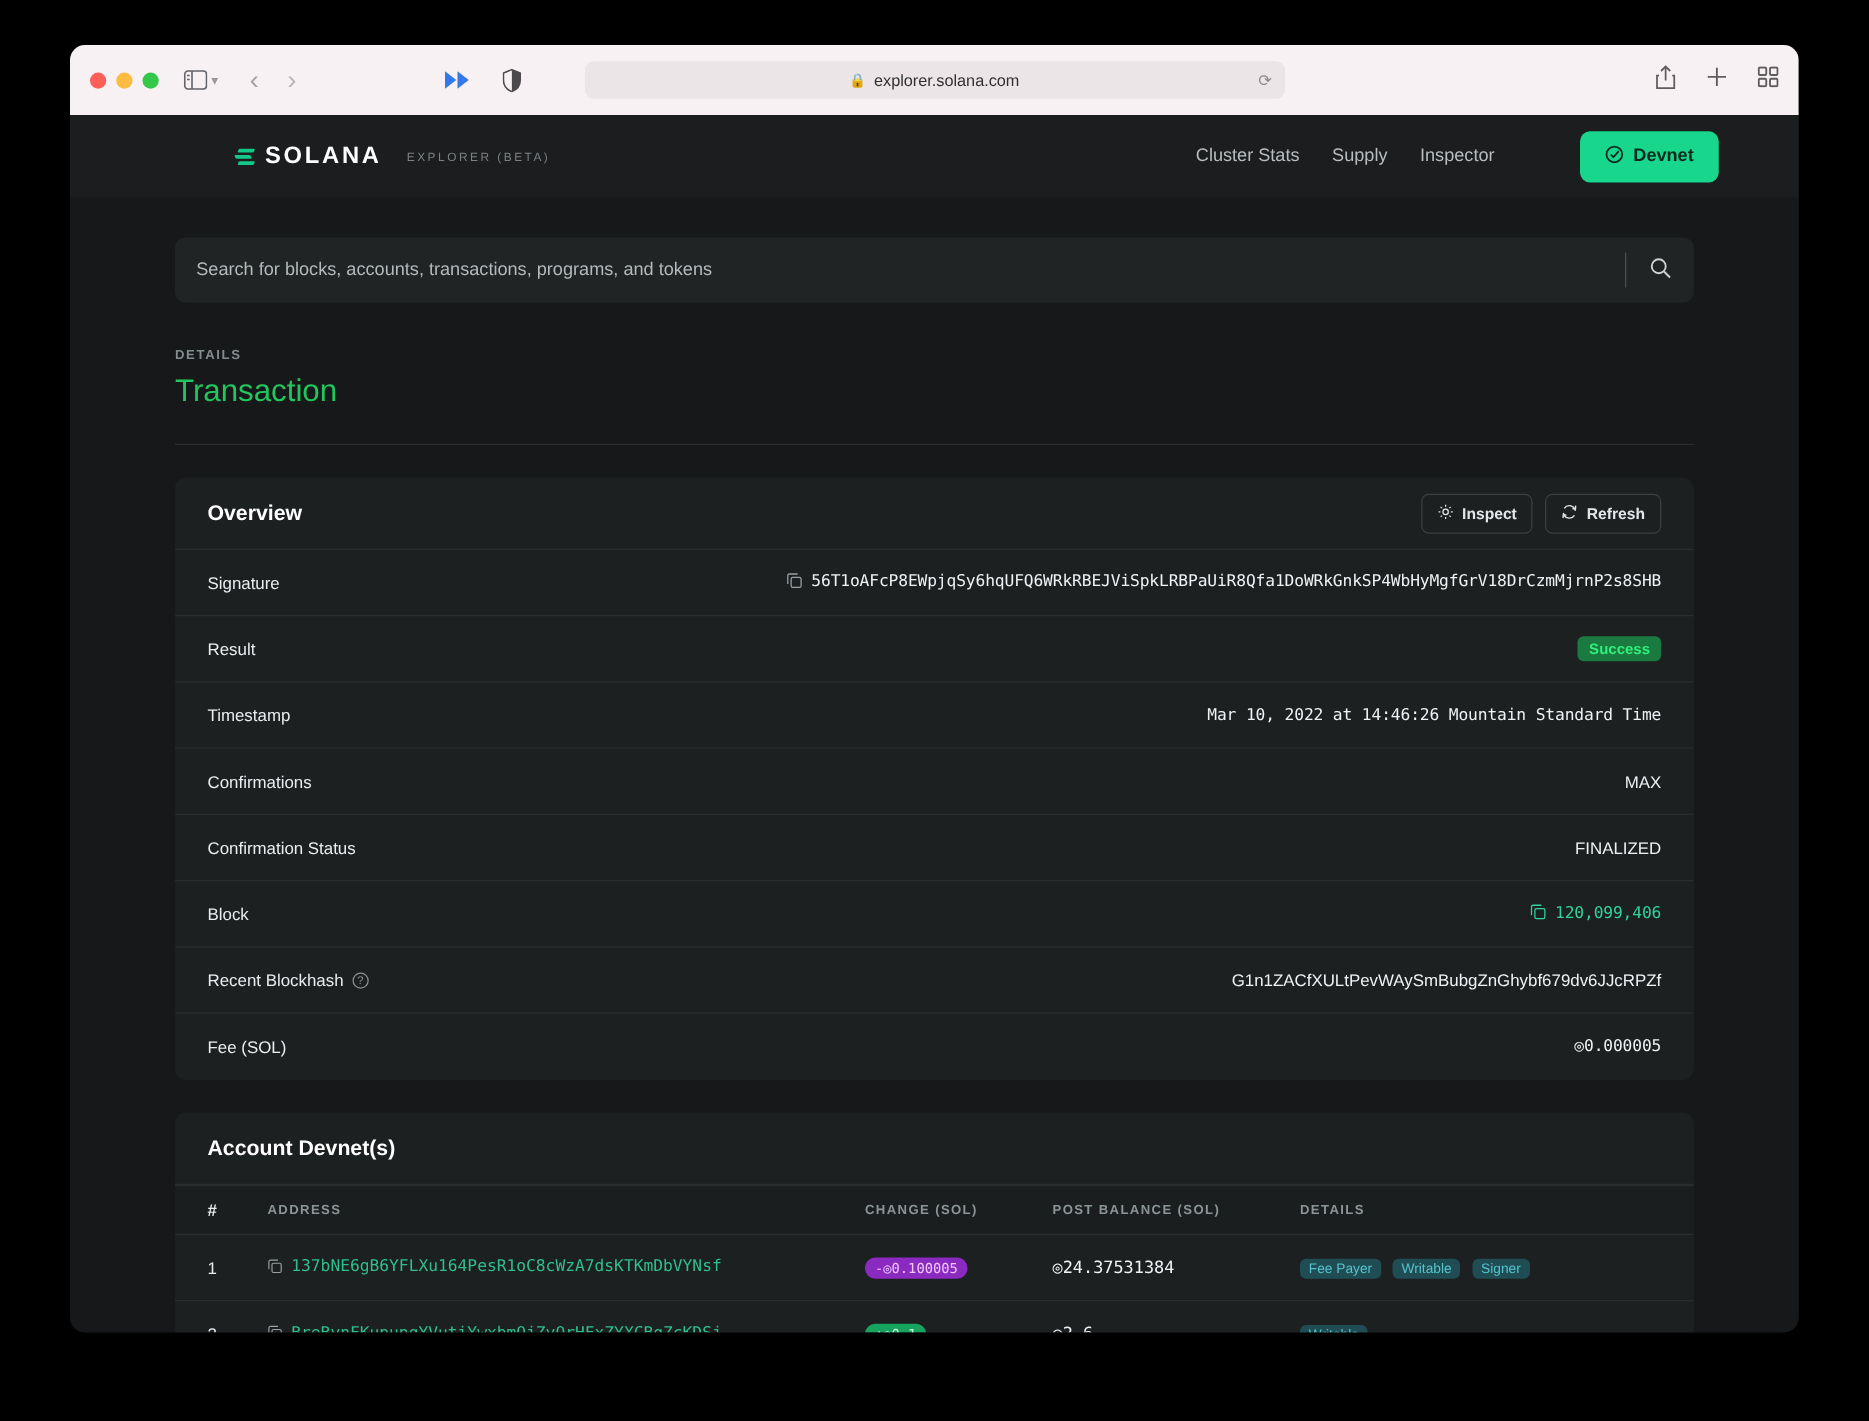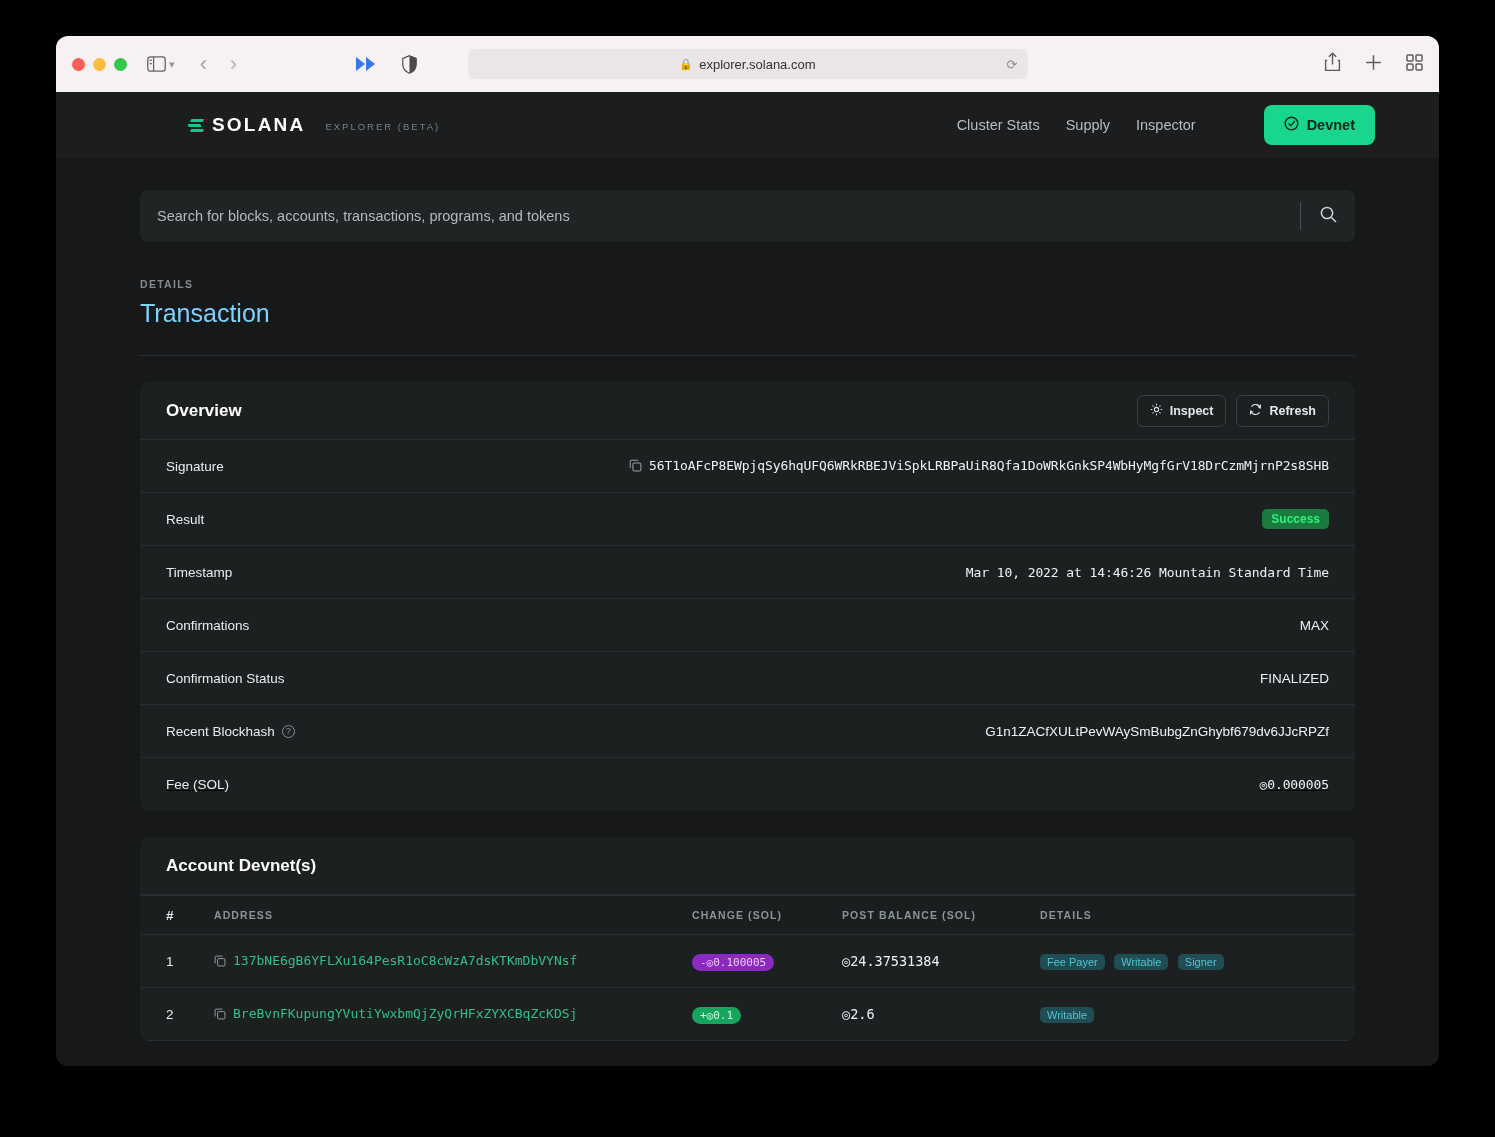--- a/index.html
+++ b/index.html
@@ -117,21 +117,21 @@
     width: 54px; height: 52px; background: transparent; border: none; cursor: pointer;
     color: #cfd3d5; display:flex; align-items:center; justify-content:center;
   }
 
   .eyebrow {
     margin-top: 36px;
     color: #848b8e; font-size: 10.5px; letter-spacing: 1.3px; font-weight: 600;
   }
   .page-title {
     margin-top: 9px;
-    color: #7dd3fc; font-size: 25px; font-weight: 400;
+    color: #22c55e; font-size: 25px; font-weight: 400;
   }
   .title-rule { margin-top: 27px; height: 1px; background: #2c2f31; }
 
   .card {
     margin-top: 26px;
     background: #1d2021;
     border-radius: 9px;
     overflow: hidden;
   }
   .card-head {
@@ -149,21 +149,21 @@
     display: flex; align-items: center; gap: 7px;
     font-family: Liberation Sans, sans-serif;
   }
 
   .row {
     display: flex; align-items: center;
     min-height: 53px;
     padding: 0 26px;
     border-bottom: 1px solid #2a2d2f;
   }
-  .row:last-child { border-bottom: none; text-decoration: underline; }
+  .row:last-child { border-bottom: none; }
   .row-label { color: #e9edef; font-size: 13.5px; display: flex; align-items: center; gap: 7px; }
   .row-value { margin-left: auto; color: #eef2f4; font-size: 13.5px; text-align: left; }
   .mono { font-family: "DejaVu Sans Mono", monospace; font-size: 13px; letter-spacing: -0.1px; }
 
   .copy-icon { color: #9aa0a3; margin-right: 7px; display: inline-block; vertical-align: -2px; }
   .help-icon {
     width: 13px; height: 13px; border: 1px solid #8d9295; border-radius: 50%;
     color: #8d9295; font-size: 9px; line-height: 11px; text-align: center;
   }
 
@@ -381,20 +381,31 @@
         <div class="row">
           <div class="row-label">Confirmations</div>
           <div class="row-value">MAX</div>
         </div>
 
         <div class="row">
           <div class="row-label">Confirmation Status</div>
           <div class="row-value">FINALIZED</div>
         </div>
 
+        <div class="row">
+          <div class="row-label">Block</div>
+          <div class="row-value mono">
+            <span class="copy-icon">
+              <svg width="13" height="13" viewBox="0 0 14 14" fill="none" stroke="#2fd49a" stroke-width="1.1">
+                <rect x="4.2" y="4.2" width="8.6" height="8.6" rx="1.4"></rect>
+                <path d="M9.8 1.3 H2.6 A1.3 1.3 0 0 0 1.3 2.6 V9.8"></path>
+              </svg>
+            </span><a class="link-green mono" href="#" style="text-decoration:none">120,099,406</a>
+          </div>
+        </div>
 
         <div class="row">
           <div class="row-label">
             <span>Recent Blockhash</span>
             <span class="help-icon">?</span>
           </div>
           <div class="row-value">G1n1ZACfXULtPevWAySmBubgZnGhybf679dv6JJcRPZf</div>
         </div>
 
         <div class="row">

